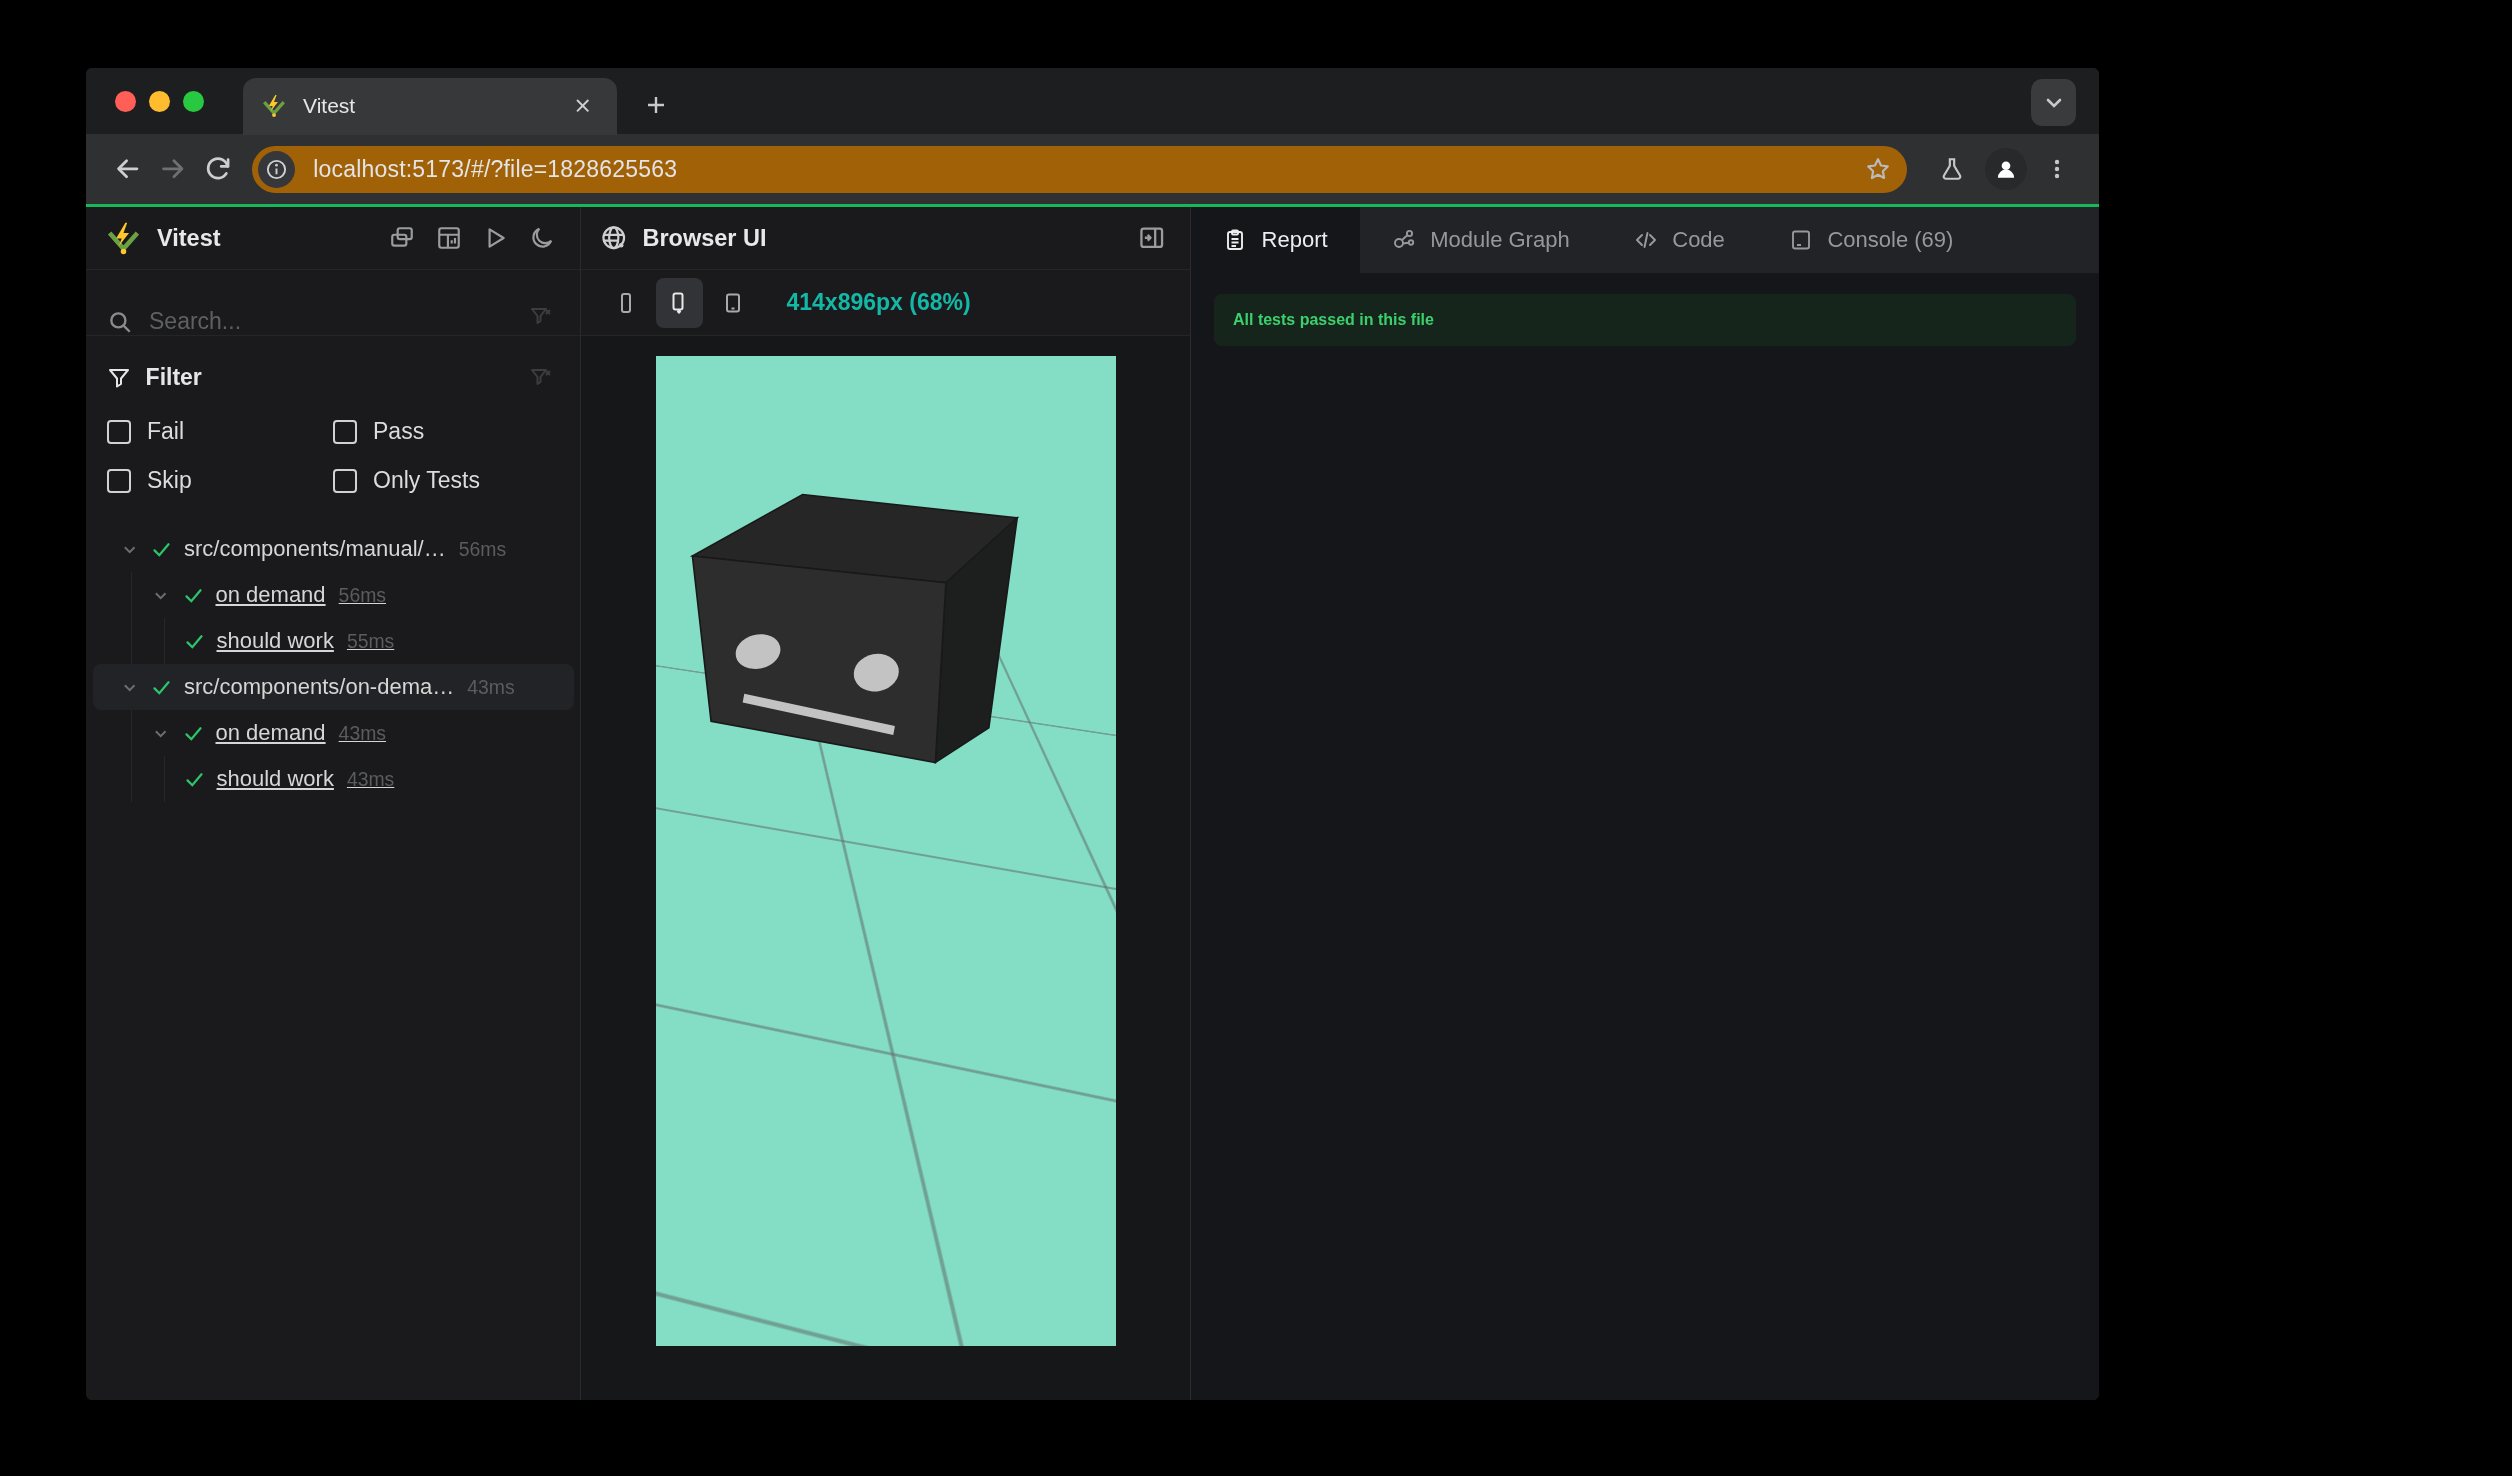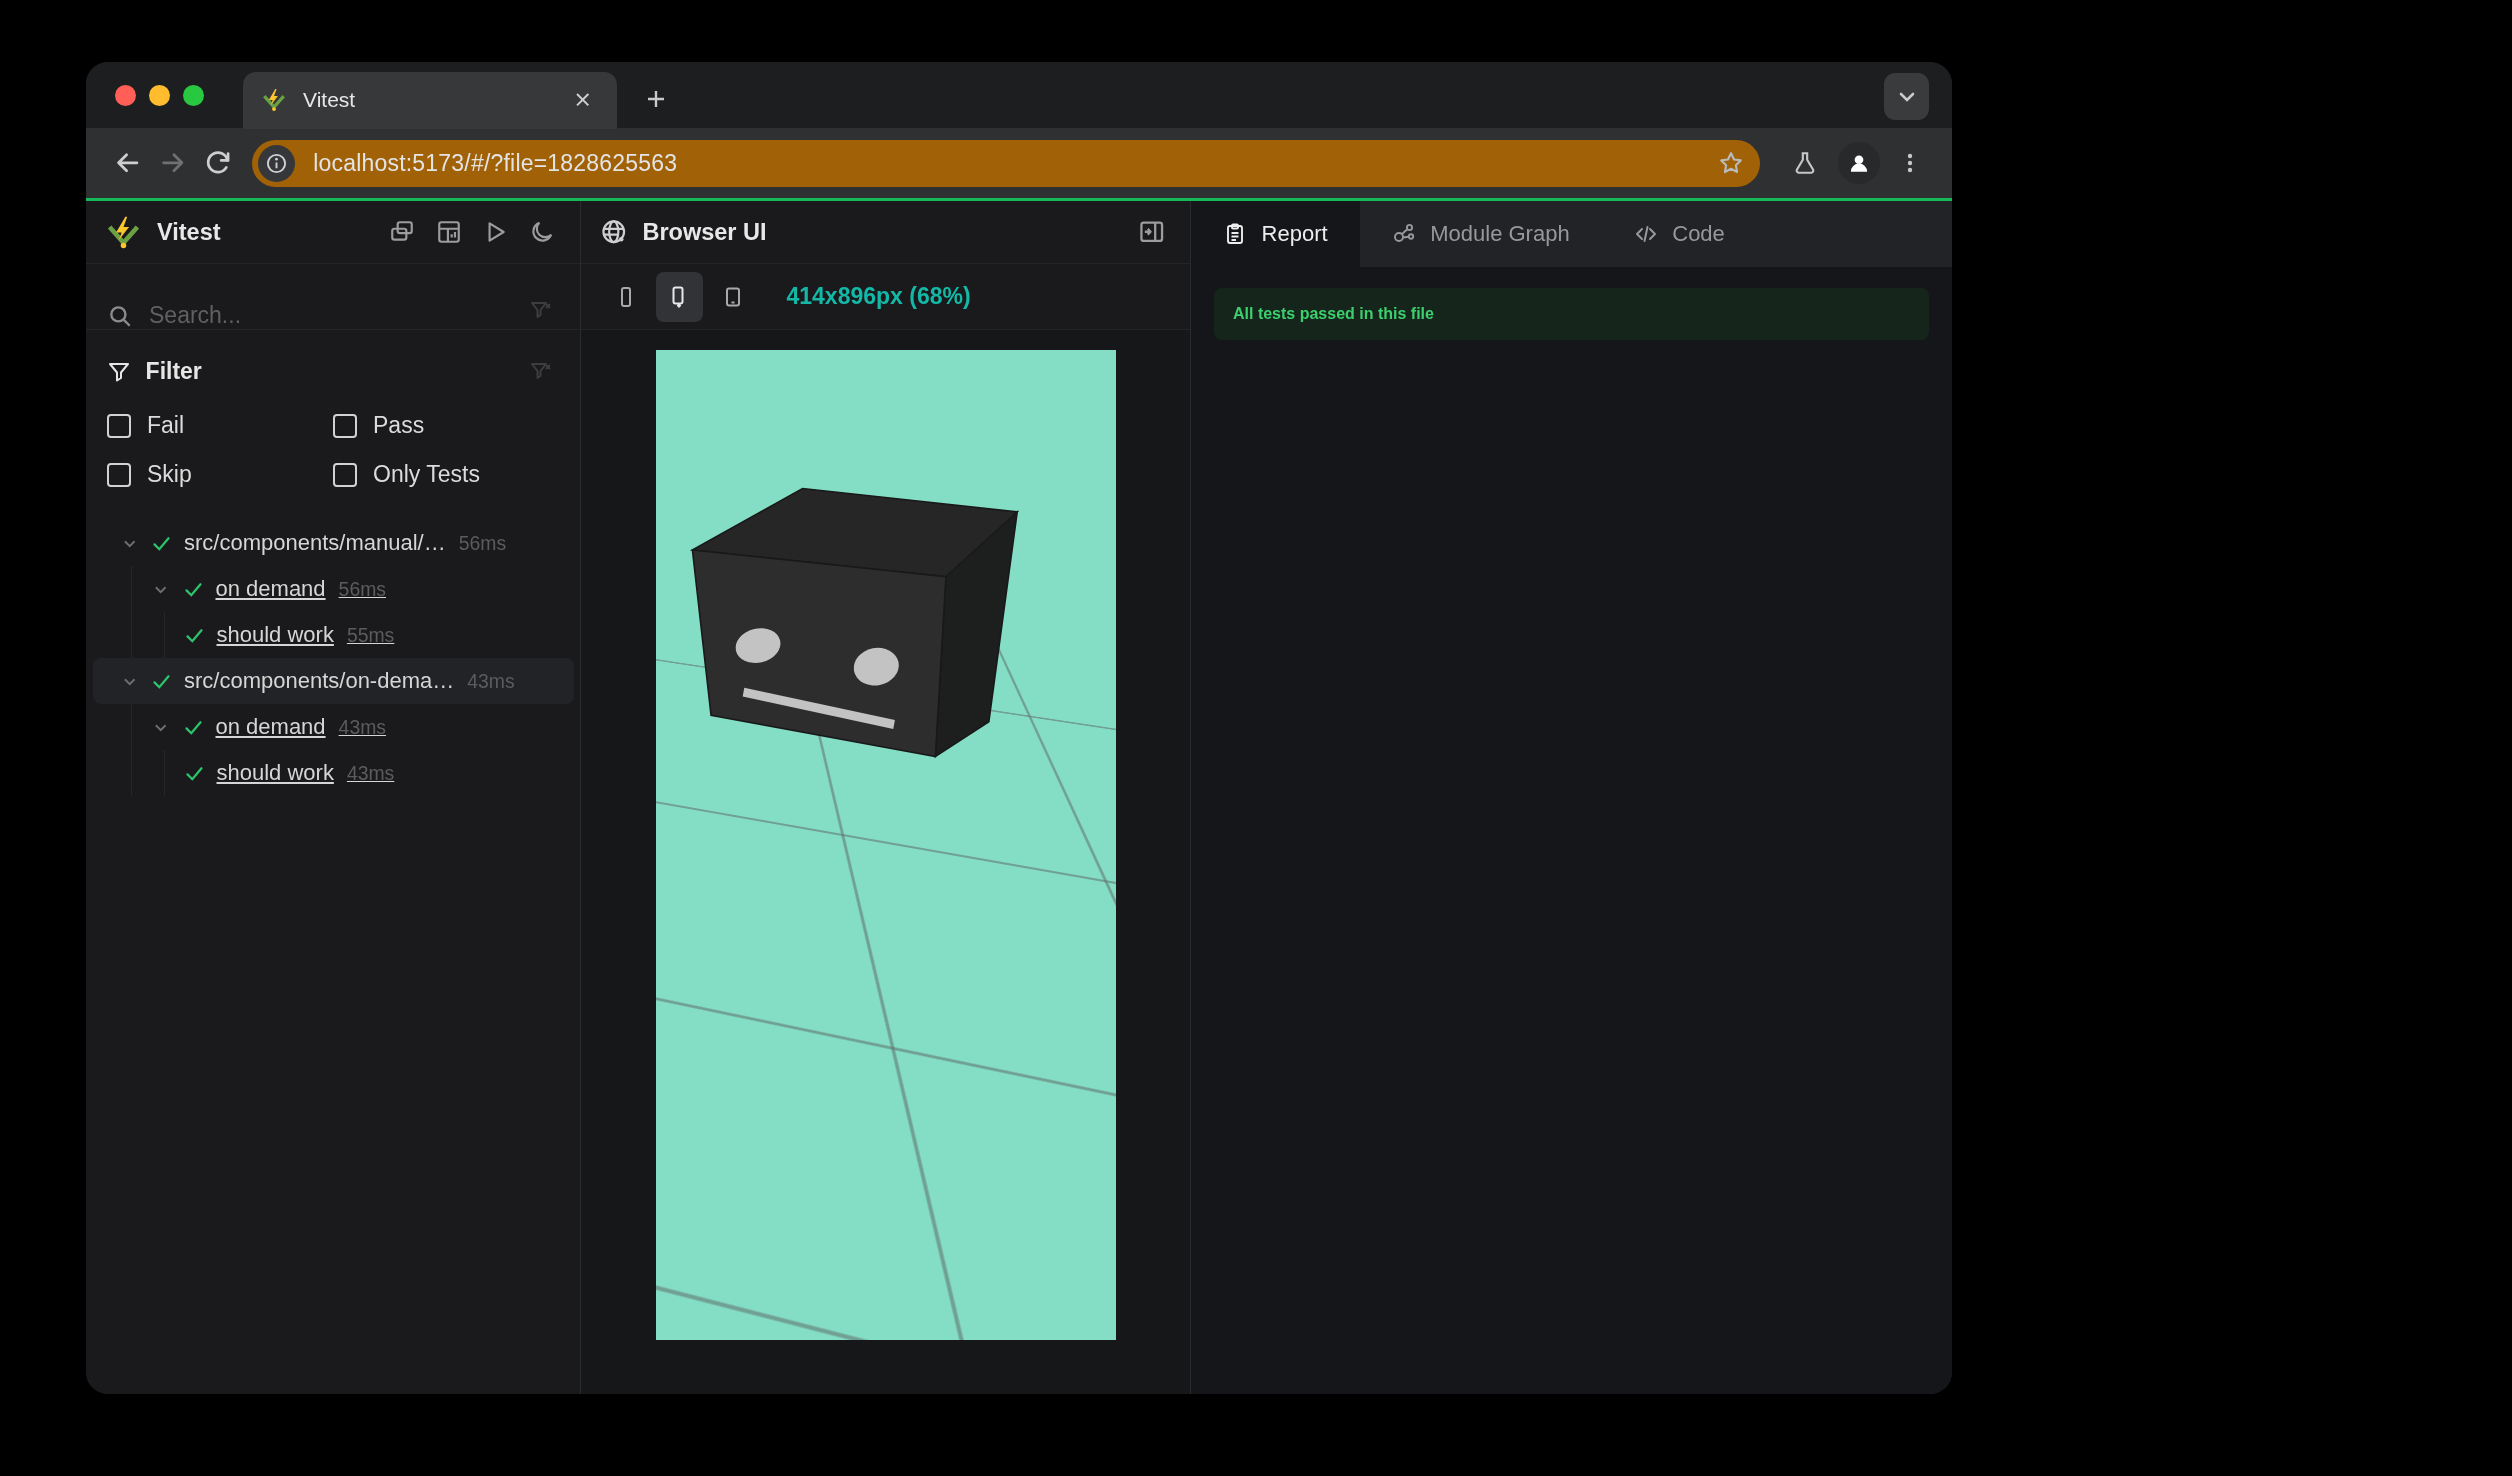--- a/index.html
+++ b/index.html
@@ -1,21 +1,21 @@
 <!DOCTYPE html>
 <html style="font-size:13px"><head>
 <meta charset="utf-8">
 <style>
   * { margin:0; padding:0; box-sizing:border-box; }
   html,body { width:2512px; height:1476px; background:#000; overflow:hidden;
               font-family:"Liberation Sans","DejaVu Sans",sans-serif; }
   svg { display:block; }
 
-  .window { position:absolute; left:86px; top:62px; width:1866px; height:1332px;
-            border-radius:22px; overflow:hidden; background:#1d1e1f; }
+  .window { position:absolute; left:86px; top:68px; width:2013px; height:1332px;
+            border-radius:6px; overflow:hidden; background:#1d1e1f; }
 
   
   .tabstrip { position:relative; height:66px; background:#1d1e1f; }
   .lights { position:absolute; left:29px; top:23px; display:flex; gap:13px; }
   .light { width:21px; height:21px; border-radius:50%; }
   .light.r { background:#ff5f57; } .light.y { background:#febc2e; } .light.g { background:#28c840; }
   .tab { position:absolute; left:157px; top:9.7px; width:374px; height:57px; background:#37383a;
          border-radius:13px 13px 0 0; display:flex; align-items:center; padding:0 18px; }
   .tab-title { font-size:21px; color:#e7e7e7; margin-left:16px; flex:1; }
   .tab-close { color:#cfcfcf; width:32px; height:32px; display:grid; place-items:center; }
@@ -461,20 +461,27 @@
           <span>Module Graph</span>
         </div>
         <div class="rtab">
           <svg width="24" height="24" viewBox="0 0 24 24" stroke="currentColor" stroke-width="2" fill="none" stroke-linecap="round" stroke-linejoin="round">
               <polyline points="8,7 3,12 8,17"></polyline>
               <polyline points="16,7 21,12 16,17"></polyline>
               <path d="M13.5 5l-3 14"></path>
             </svg>
           <span>Code</span>
         </div>
+        <div class="rtab">
+          <svg width="24" height="24" viewBox="0 0 24 24" stroke="currentColor" stroke-width="1.9" fill="none">
+              <rect x="4" y="3.5" width="16" height="17" rx="2"></rect>
+              <path d="M8 17h4"></path>
+            </svg>
+          <span>Console (69)</span>
+        </div>
       </div>
 
       <div class="right-content">
         <div class="banner" style="color: rgb(60, 207, 110);">
           <span>All tests passed in this file</span>
         </div>
       </div>
     </div>
 
   </div>

